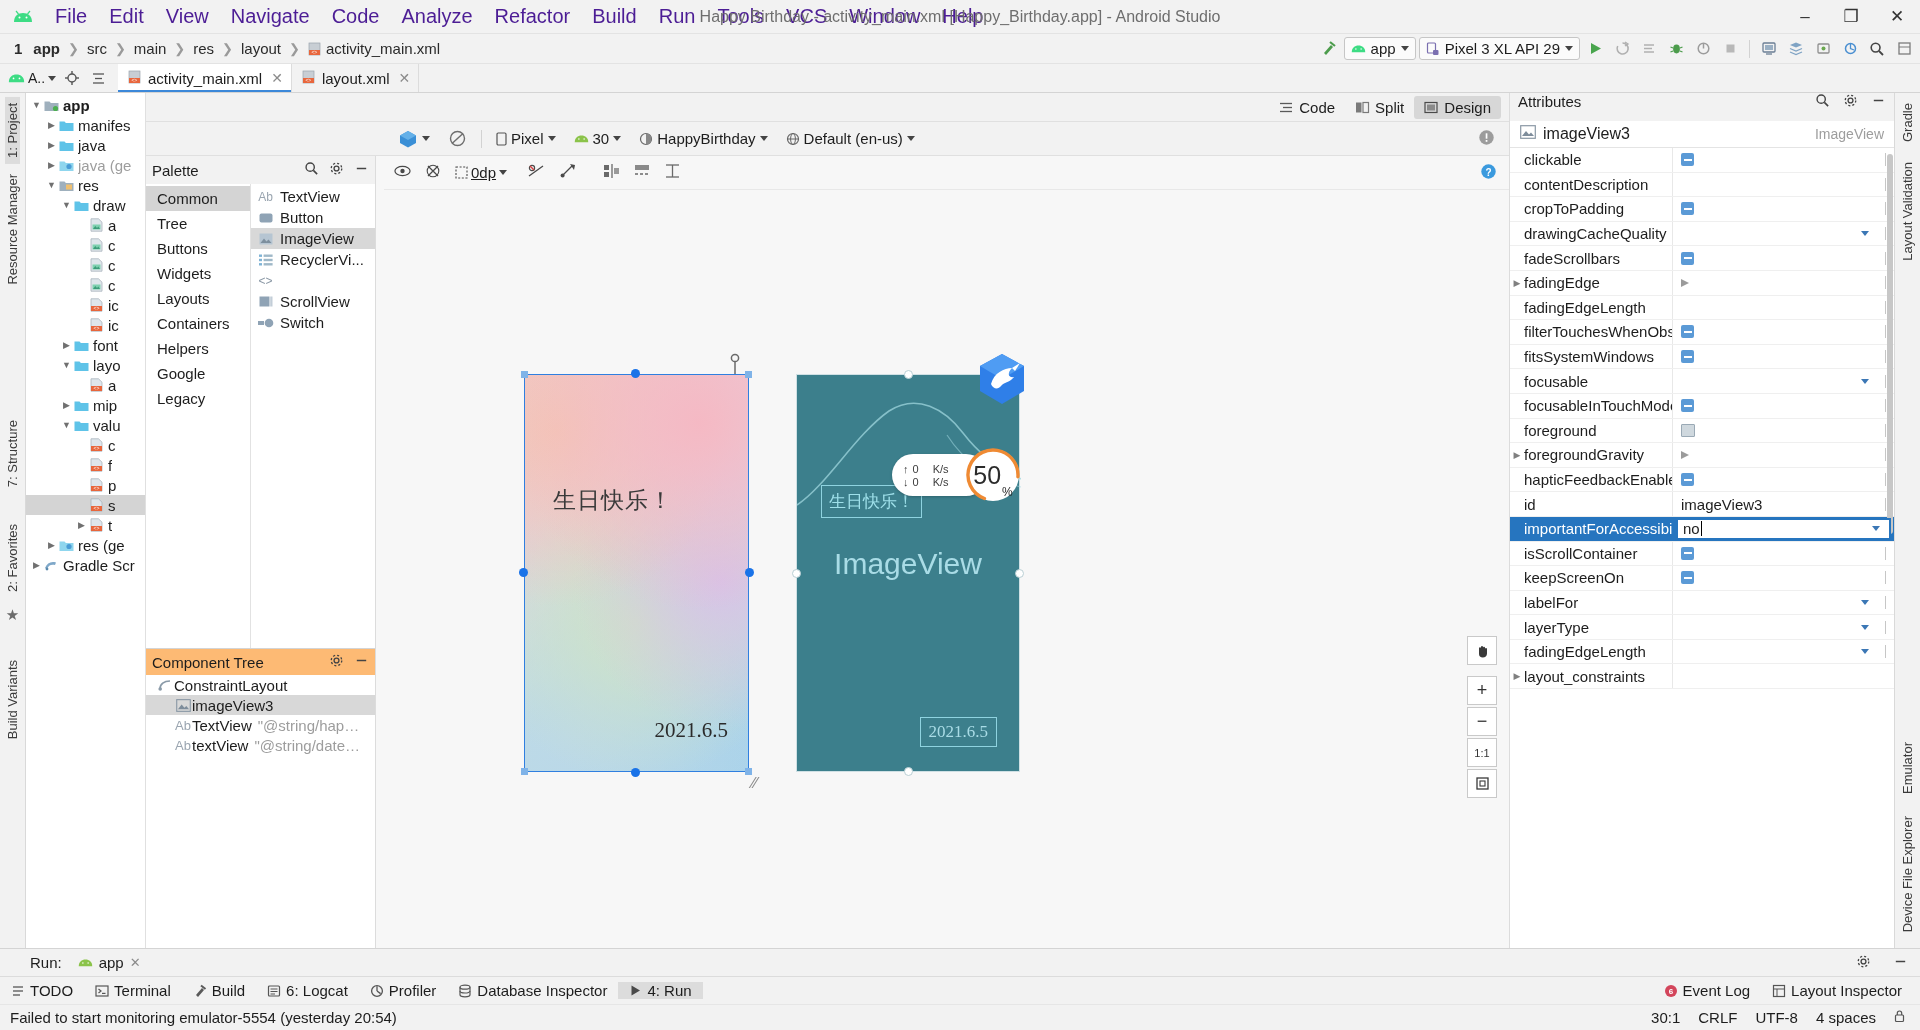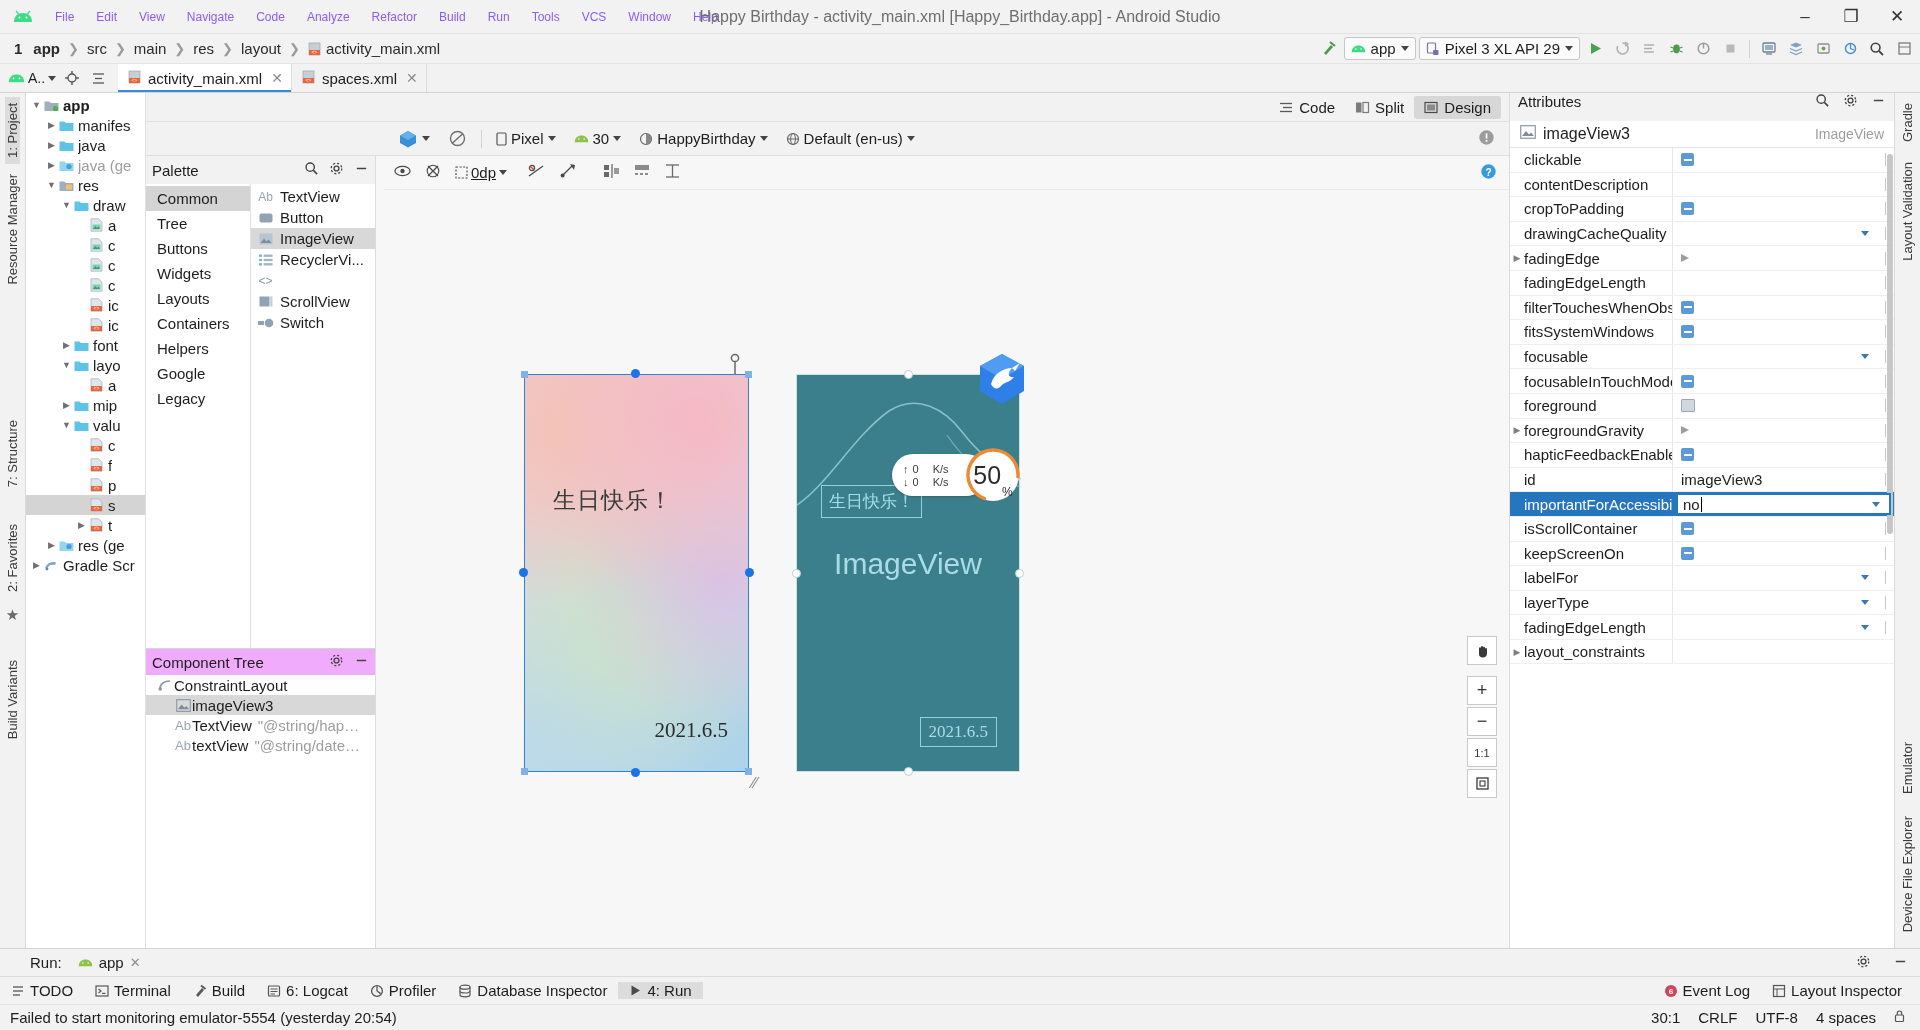--- a/index.html
+++ b/index.html
@@ -16,21 +16,21 @@
   
   .titlebar {
     height: 34px; flex: 0 0 34px;
     background: #f2f2f2;
     display: flex; align-items: center;
     border-bottom: 1px solid #e3e3e3;
     position: relative;
   }
   .and-logo { width: 30px; margin-left: 8px; display:flex; align-items:center; justify-content:center; }
   .menu { display: flex; align-items: center; gap: 0px; margin-left: 6px; }
-  .menu-item { padding: 3px 11px; font-size: 12px; color: #8b5cf6; cursor: default; white-space: nowrap; }
+  .menu-item { padding: 3px 11px; font-size: 20px; color: #4c1d95; cursor: default; white-space: nowrap; }
   .title-text {
     position: absolute; left: 0; right: 0; text-align: center;
     font-size: 16px; color: #6e6e6e; pointer-events: none;
   }
   .wincontrols { margin-left: auto; display: flex; align-items: center; }
   .wc { width: 46px; height: 34px; display: flex; align-items: center; justify-content: center; font-size: 17px; color: #333; }
 
   
   .navbar {
     height: 30px; flex: 0 0 30px;
@@ -123,21 +123,21 @@
   .pal-cats { width: 105px; border-right: 1px solid #e2e2e2; padding-top:2px; }
   .pal-cat { height: 25px; display:flex; align-items:center; padding-left:11px; font-size:15px; }
   .pal-cat.sel { background: #d4d4d4; }
   .pal-items { flex:1; padding-top:2px; }
   .pal-item { height: 21px; display:flex; align-items:center; gap:6px; padding-left: 6px; font-size:15px; white-space:nowrap; }
   .pal-item.sel { background: #d8d8d8; }
   .pal-ico { width:17px; flex:0 0 17px; display:flex; align-items:center; justify-content:center; font-size:12px; color:#7a8a99; }
 
   
   .ctree { border-top:1px solid #d4d4d4; background:#fff; height: 300px; flex:0 0 300px; }
-  .ct-head { height:26px; display:flex; align-items:center; padding:0 6px; font-size:15px; background:#f0abfc; }
+  .ct-head { height:26px; display:flex; align-items:center; padding:0 6px; font-size:15px; background:#fdba74; }
   .ct-head .sp { flex:1; }
   .ct-row { height:20px; display:flex; align-items:center; font-size:15px; white-space:nowrap; padding-left:4px; }
   .ct-row.sel { background:#d8d8d8; }
   .ct-ico { width:18px; flex:0 0 18px; display:flex; align-items:center; justify-content:center; }
   .ct-val { color:#9d9d9d; margin-left:6px; }
 
   
   .canvas { flex:1 1 auto; position:relative; background:#f7f7f7; overflow:hidden; min-width:0; }
   .phone { position:absolute; }
   .sel-handle { position:absolute; width:9px; height:9px; background:#1a73e8; border-radius:50%; }
@@ -397,21 +397,21 @@
       <span class="x" data-name="close-icon">✕</span>
     </div>
     <div class="tab" data-name="tab-strings-xml">
       <span data-name="xml-values-icon">
         <svg width="14" height="14" viewBox="0 0 14 14">
             <rect x="1" y="1" width="11" height="12" fill="#c8ced4" stroke="#9aa4ad" stroke-width=".7"></rect>
             <rect x="1" y="8" width="11" height="5" fill="#e8663c"></rect>
             <text x="6.3" y="12.3" font-size="5" fill="#fff" text-anchor="middle" font-family="Liberation Sans">&lt;&gt;</text>
           </svg>
       </span>
-      <span data-name="tab-label">spaces.xml</span>
+      <span data-name="tab-label">layout.xml</span>
       <span class="x" data-name="close-icon">✕</span>
     </div>
     <div class="tabfill" data-name="tab-bar-filler"></div>
   </div>
 
   <div class="mainrow" data-name="main-content-row">
 
     <div class="vstrip" data-name="left-tool-strip">
       <div class="vlabel sel" data-name="tool-window-project">1: Project</div>
       <div class="vlabel" data-name="tool-window-resource-manager">Resource Manager</div>
@@ -1168,20 +1168,28 @@
           </div>
           <div class="at-row" data-name="attribute-row">
             <span class="at-exp" data-name="attribute-expander-icon"></span>
             <span class="at-name" data-name="attribute-name">drawingCacheQuality</span>
             <span class="at-valcell" data-name="attribute-value-cell">
               <span class="at-dd" data-name="chevron-down-icon"></span>
               <span class="at-brk" style="margin-left:0"></span>
             </span>
           </div>
           <div class="at-row" data-name="attribute-row">
+            <span class="at-exp" data-name="attribute-expander-icon"></span>
+            <span class="at-name" data-name="attribute-name">fadeScrollbars</span>
+            <span class="at-valcell" data-name="attribute-value-cell">
+              <span class="tri-state" data-name="tristate-toggle"></span>
+              <span class="at-brk"></span>
+            </span>
+          </div>
+          <div class="at-row" data-name="attribute-row">
             <span class="at-exp" data-name="attribute-expander-icon">▶</span>
             <span class="at-name" data-name="attribute-name">fadingEdge</span>
             <span class="at-valcell" data-name="attribute-value-cell">
               <span class="at-flag" data-name="flag-icon"></span>
               <span class="at-brk"></span>
             </span>
           </div>
           <div class="at-row" data-name="attribute-row">
             <span class="at-exp" data-name="attribute-expander-icon"></span>
             <span class="at-name" data-name="attribute-name">fadingEdgeLength</span>

